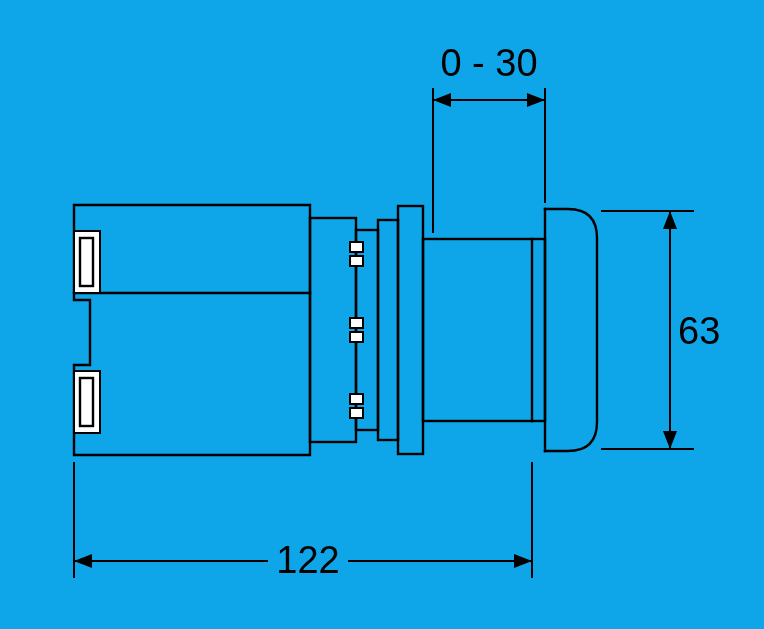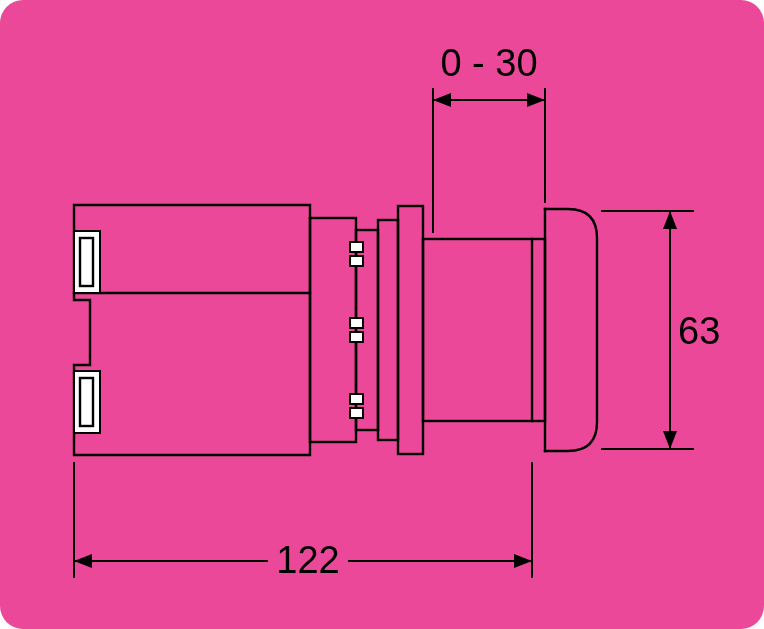--- a/index.html
+++ b/index.html
@@ -3,24 +3,23 @@
 <meta charset="utf-8">
 <style>
   html, body {
     margin: 0;
     padding: 0;
     background: #ffffff;
   }
   .canvas {
     width: 764px;
     height: 629px;
-    background: #ec4899;
+    background: #0ea5e9;
     position: relative;
     overflow: hidden;
-    border-radius: 23px;
   }
   svg { display: block; }
   .part {
     stroke: #000000;
     stroke-width: 2.4;
     fill: none;
     stroke-linejoin: miter;
     stroke-linecap: square;
   }
   .part-filled {

